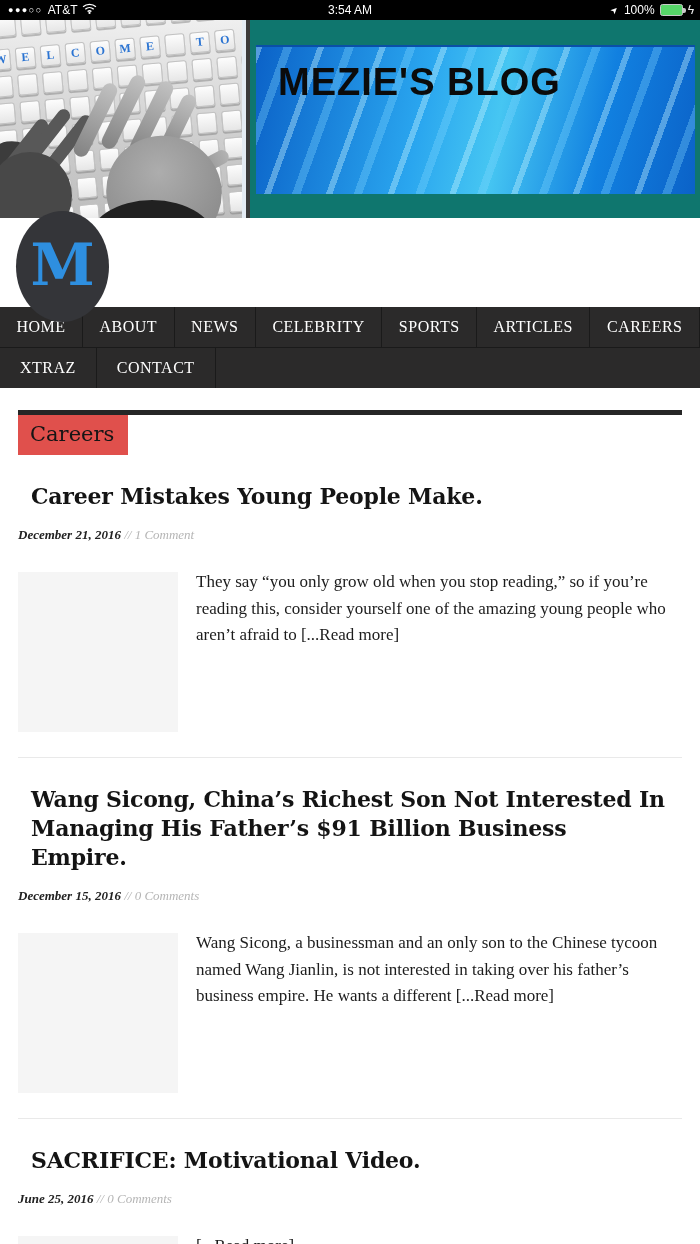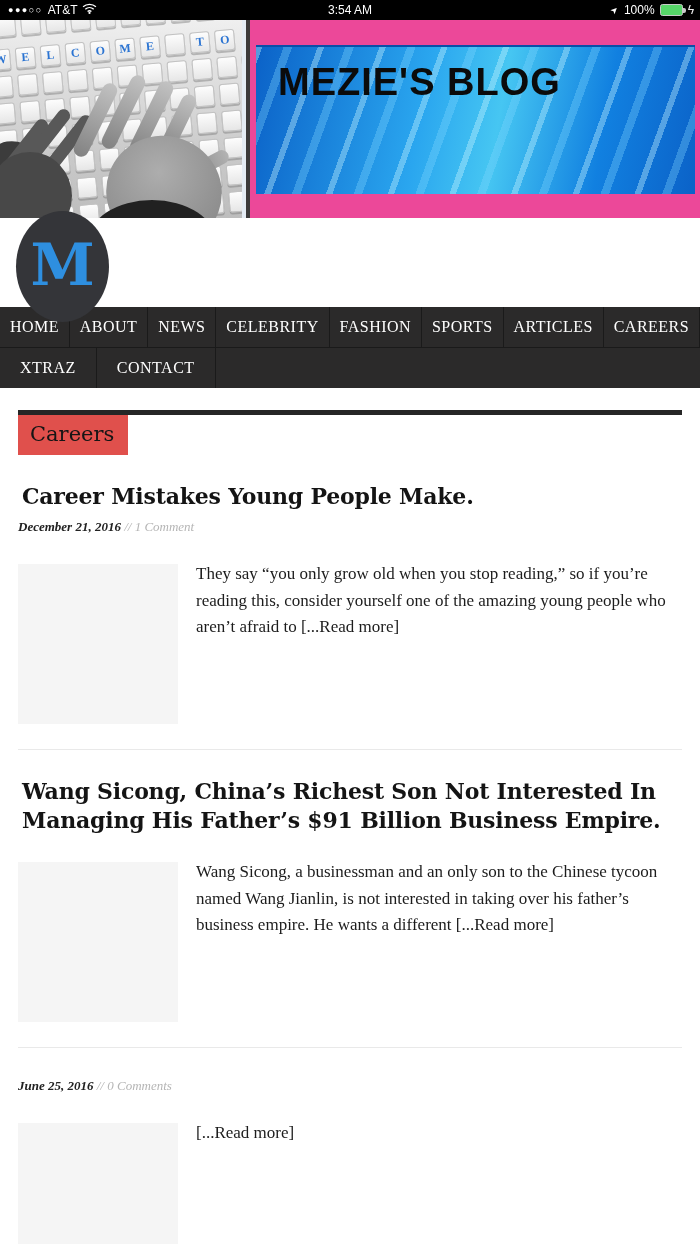--- a/index.html
+++ b/index.html
@@ -41,21 +41,21 @@
   .hand-right .palm{position:absolute;left:26px;top:58px;width:116px;height:112px;border-radius:50%;
         background:radial-gradient(circle at 40% 35%,#adadad,#818181);transform:rotate(20deg);}
   .hand-left{left:-14px;top:92px;width:140px;height:130px;z-index:3;}
   .hand-left .arm{position:absolute;left:-22px;top:28px;width:72px;height:120px;border-radius:28px;
         background:#3c3c3c;transform:rotate(35deg);}
   .hand-left .f{position:absolute;width:13px;height:62px;border-radius:7px;background:#585858;transform:rotate(38deg);}
   .hand-left .f1{left:34px;top:2px;} .hand-left .f2{left:56px;top:-8px;} .hand-left .f3{left:78px;top:-2px;}
   .hand-left .palm{position:absolute;left:2px;top:40px;width:84px;height:88px;border-radius:50%;background:#484848;}
   .mouse{position:absolute;left:88px;top:180px;width:128px;height:84px;border-radius:50%;background:#212121;z-index:4;}
 
-  .panel{position:absolute;left:250px;top:0;right:0;height:198px;background:#ec4899;}
+  .panel{position:absolute;left:250px;top:0;right:0;height:198px;background:#0f766e;}
   .banner{position:absolute;left:6px;right:5px;top:25px;height:147px;border-top:2px solid #0a4fa8;
       background:
         repeating-linear-gradient(110deg, rgba(195,242,255,.40) 0 6px, rgba(195,242,255,0) 6px 26px,
                                   rgba(130,215,255,.33) 26px 34px, rgba(130,215,255,0) 34px 58px),
         linear-gradient(100deg,#0b62c8 0%,#2aa6ef 38%,#46c6f2 55%,#1180e0 78%,#0b62c8 100%);}
   .banner h1{margin:14px 0 0 22px;font-family:"Liberation Sans",sans-serif;font-weight:bold;
              font-size:38px;letter-spacing:1px;color:#0b0b0b;}
 
   .avatar{position:absolute;left:16px;top:211px;width:93px;height:111px;border-radius:50%;background:#343539;
           display:flex;align-items:center;justify-content:center;z-index:6;}
@@ -69,21 +69,21 @@
             border-right:1px solid #1a1a1a;color:#fff;font-size:16px;letter-spacing:.5px;white-space:nowrap;}
   .nav-row1 .nav-item{flex:1 1 auto;}
   .nav-row2 .nav-item{flex:0 0 auto;padding:0 20px;}
 
   
   .content{position:absolute;top:410px;left:18px;width:664px;}
   .rule{height:5px;background:#262626;}
   .badge{display:inline-block;padding:7px 14px 9px 12px;font-family:"DejaVu Serif",serif;
          font-size:21px;color:#151515;background:#e0504c;}
   .post{margin-top:27px;}
-  .post h2{margin:4px;font-family:"DejaVu Serif",serif;font-weight:bold;font-size:22px;line-height:29px;
+  .post h2{margin:13px;font-family:"DejaVu Serif",serif;font-weight:bold;font-size:22px;line-height:29px;
            color:#141414;letter-spacing:-.2px;}
   .meta{margin-top:5px;font-size:13px;font-style:italic;line-height:21px;}
   .meta .date{font-weight:bold;color:#222;}
   .meta .sep,.meta .comments{color:#b5b5b5;}
   .media{display:flex;margin-top:27px;}
   .thumb{flex:none;width:160px;height:160px;background:#f5f5f5;}
   .excerpt{margin:-3px 0 0 18px;font-size:17px;line-height:26.5px;color:#1c1c1c;}
   .read-more{color:#1c1c1c;}
   .divider{border:0;border-top:1px solid #e9e9e9;margin:25px 0 0 0;}
   .post3-thumb{height:160px;}
@@ -251,21 +251,20 @@
   <div class="avatar">
     <span>M</span>
   </div>
 
   <div class="nav">
     <div class="nav-row nav-row1">
       <div class="nav-item">HOME</div>
       <div class="nav-item">ABOUT</div>
       <div class="nav-item">NEWS</div>
       <div class="nav-item">CELEBRITY</div>
-      <div class="nav-item">FASHION</div>
       <div class="nav-item">SPORTS</div>
       <div class="nav-item">ARTICLES</div>
       <div class="nav-item">CAREERS</div>
     </div>
     <div class="nav-row nav-row2">
       <div class="nav-item">XTRAZ</div>
       <div class="nav-item">CONTACT</div>
     </div>
   </div>
 
@@ -285,30 +284,36 @@
         <div class="thumb"></div>
         <p class="excerpt"><span>They say “you only grow old when you stop reading,” so if you’re reading this, consider yourself one of the amazing young people who aren’t afraid to </span><span class="read-more">[...Read more]</span></p>
       </div>
     </article>
 
     <hr class="divider">
 
     
     <article class="post">
       <h2>Wang Sicong, China’s Richest Son Not Interested In Managing His Father’s $91 Billion Business Empire.</h2>
+      <div class="meta">
+        <span class="date">December 15, 2016</span>
+        <span class="sep">//</span>
+        <span class="comments">0 Comments</span>
+      </div>
       <div class="media">
         <div class="thumb"></div>
         <p class="excerpt"><span>Wang Sicong, a businessman and an only son to the Chinese tycoon named Wang Jianlin, is not interested in taking over his father’s business empire. He wants a different </span><span class="read-more">[...Read more]</span></p>
       </div>
     </article>
 
     <hr class="divider">
 
     
     <article class="post">
+      <h2>SACRIFICE: Motivational Video.</h2>
       <div class="meta">
         <span class="date">June 25, 2016</span>
         <span class="sep">//</span>
         <span class="comments">0 Comments</span>
       </div>
       <div class="media">
         <div class="thumb post3-thumb"></div>
         <p class="excerpt"><span></span><span class="read-more">[...Read more]</span></p>
       </div>
     </article>

